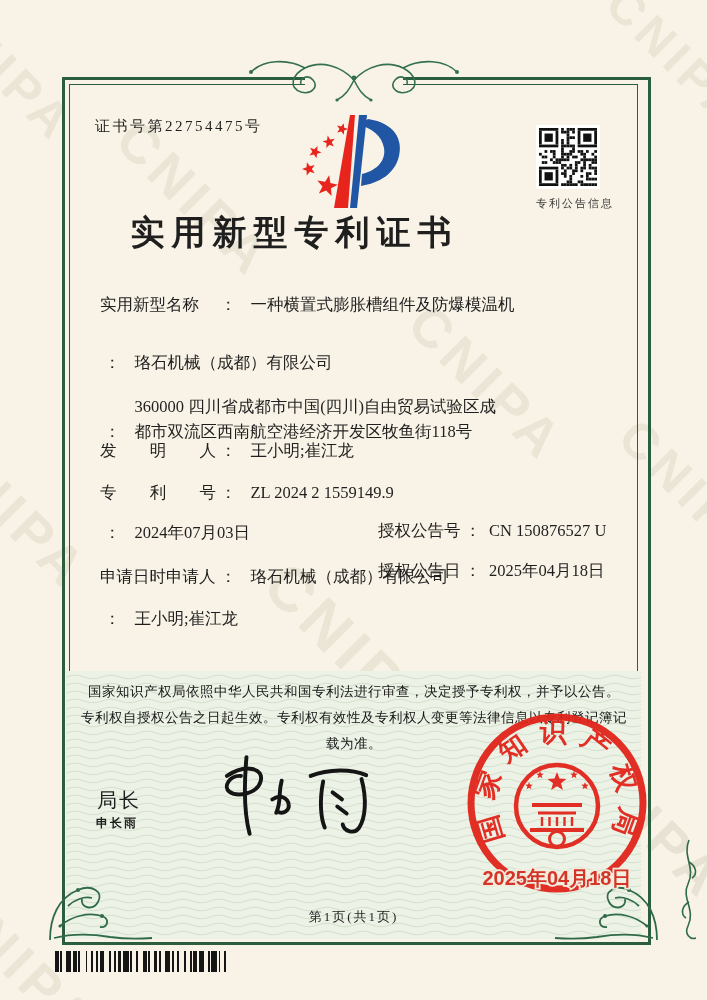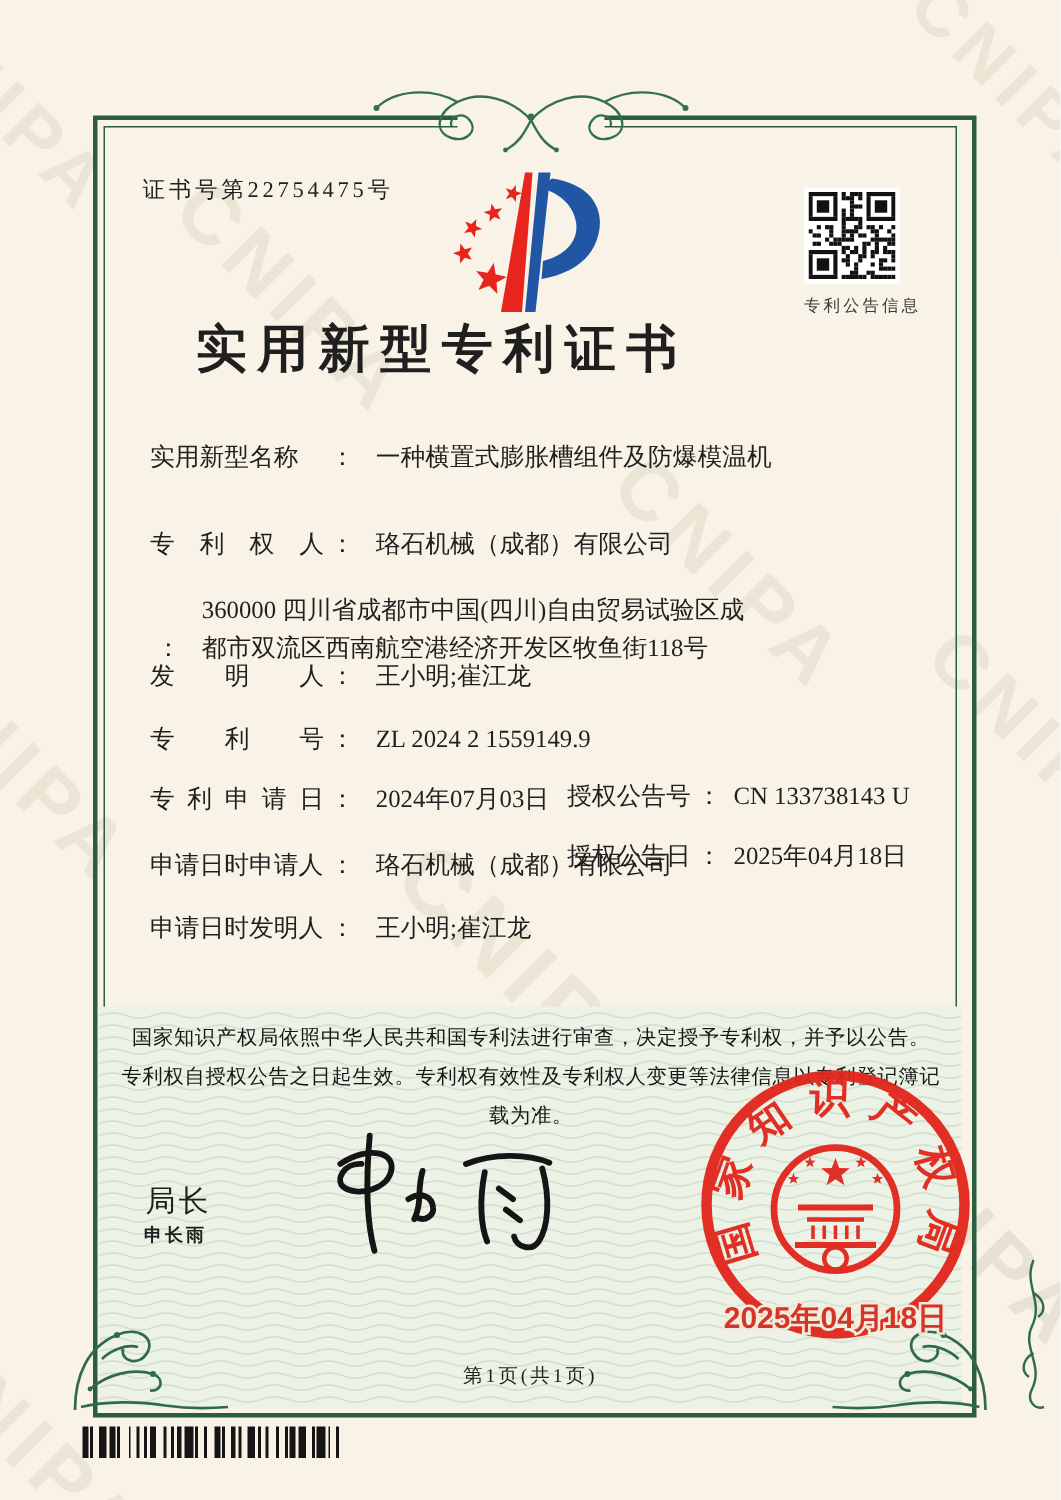--- a/index.html
+++ b/index.html
@@ -340,60 +340,57 @@
   </svg>
 
   <div class="title">实用新型专利证书</div>
 
   <div class="row r1">
     <span class="lbl natural">实用新型名称</span>
       <span class="colon">：</span>
     <span class="val">一种横置式膨胀槽组件及防爆模温机</span>
   </div>
   <div class="row r2">
-    <span class="lbl">专利权人</span>
       <span class="colon">：</span>
     <span class="val">珞石机械（成都）有限公司</span>
   </div>
   <div class="row r3">
       <span class="colon">：</span>
     <span class="val wrap">360000 四川省成都市中国(四川)自由贸易试验区成都市双流区西南航空港经济开发区牧鱼街118号</span>
   </div>
   <div class="row r4">
     <span class="lbl">发明人</span>
       <span class="colon">：</span>
     <span class="val">王小明;崔江龙</span>
   </div>
   <div class="row r5">
     <span class="lbl">专利号</span>
       <span class="colon">：</span>
     <span class="val">ZL 2024 2 1559149.9</span>
   </div>
   <div class="rowR r5">
     <span>授权公告号</span>
       <span class="colon">：</span>
-    <span class="val" style="margin-left:6px">CN 133738143 U</span>
+    <span class="val" style="margin-left:6px">CN 150876527 U</span>
   </div>
   <div class="row r6">
-    <span class="lbl">专利申请日</span>
       <span class="colon">：</span>
     <span class="val">2024年07月03日</span>
   </div>
   <div class="rowR r6">
     <span>授权公告日</span>
       <span class="colon">：</span>
     <span class="val" style="margin-left:6px">2025年04月18日</span>
   </div>
   <div class="row r7">
     <span class="lbl natural">申请日时申请人</span>
       <span class="colon">：</span>
     <span class="val">珞石机械（成都）有限公司</span>
   </div>
   <div class="row r8">
-    <span class="lbl natural">申请日时发明人</span>
       <span class="colon">：</span>
     <span class="val">王小明;崔江龙</span>
   </div>
 
   <div class="statement">
     <div>国家知识产权局依照中华人民共和国专利法进行审查，决定授予专利权，并予以公告。</div>
     <div>专利权自授权公告之日起生效。专利权有效性及专利权人变更等法律信息以专利登记簿记载为准。</div>
   </div>
 
   <div class="sig-title">局长</div>

